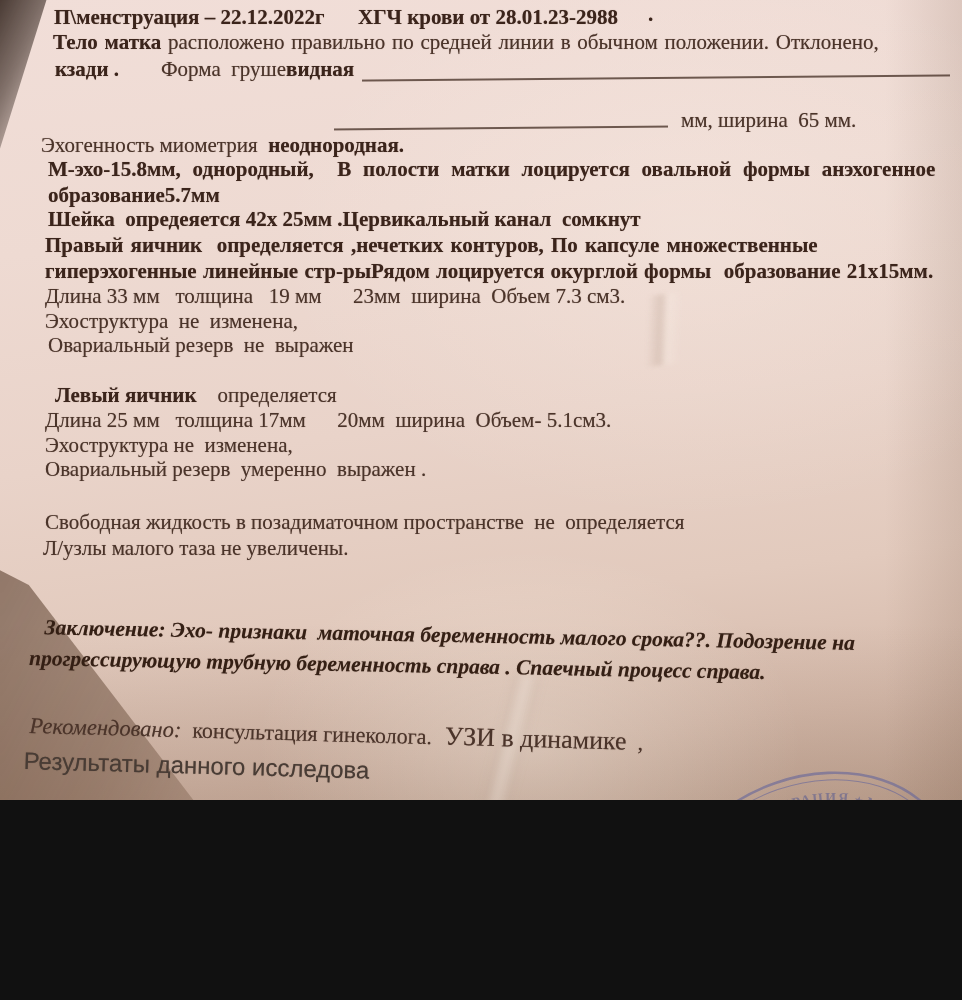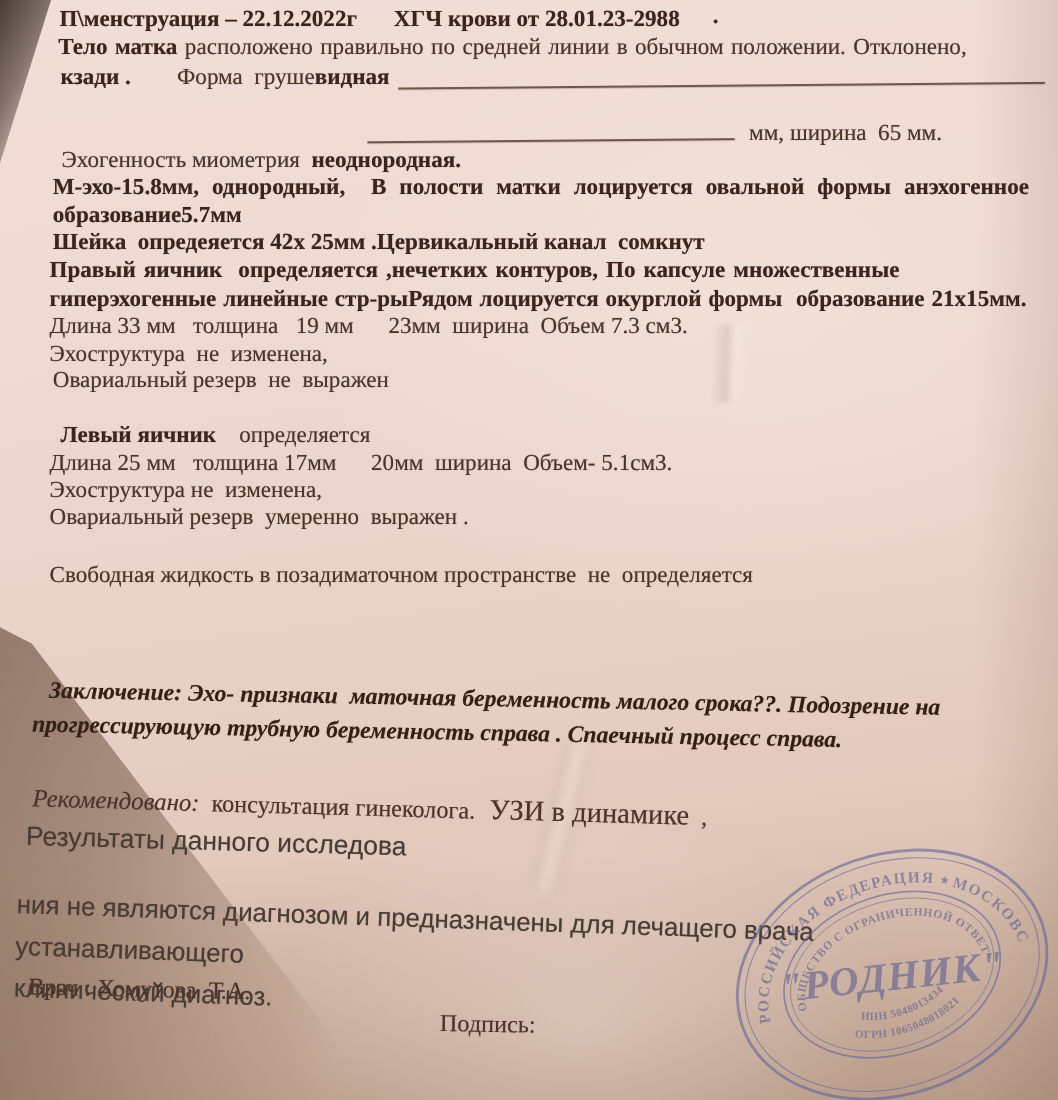--- a/index.html
+++ b/index.html
@@ -1,17 +1,17 @@
 <!DOCTYPE html>
 <html><head>
 <meta charset="utf-8">
 <style>
   html,body{margin:0;padding:0;background:#111;}
   .photo{
-    position:relative;width:962px;height:1000px;overflow:hidden;
+    position:relative;width:962px;height:800px;overflow:hidden;
     font-family:"Liberation Serif",serif;
     background:
       radial-gradient(ellipse 600px 400px at 72% 30%, rgba(255,246,240,0.25), rgba(255,246,240,0) 70%),
       radial-gradient(ellipse 420px 300px at 55% 93%, rgba(255,248,238,0.30), rgba(255,248,238,0) 65%),
       linear-gradient(to bottom, rgba(0,0,0,0) 78%, rgba(104,74,54,0.18) 100%),
       linear-gradient(to right, rgba(0,0,0,0) 92%, rgba(110,80,60,0.15) 100%),
       linear-gradient(173deg, #f1ded8 0%, #eedad2 28%, #e9d3c9 52%, #e2cabd 72%, #d5baab 88%, #c7ab9a 100%);
   }
   .shade{position:absolute;pointer-events:none;}
   .shade-topleft{
@@ -74,38 +74,39 @@
 
   <div class="line" style="left:53px;top:30px;word-spacing:1.5px;"><span class="b">Тело матка</span><span> расположено правильно по средней линии в обычном положении. Отклонено,</span></div>
 
   <div class="line" style="left:55px;top:57px;"><span class="b">кзади .</span><span style="padding-left:42px;">Форма  груше</span><span class="b">видная</span></div>
   <div class="blank" style="left:362px;top:77px;width:588px;transform:rotate(-0.5deg);"></div>
 
 
   <div class="blank" style="left:334px;top:127px;width:334px;transform:rotate(-0.5deg);"></div>
   <div class="line" style="left:681px;top:108px;">мм, ширина  65 мм.</div>
 
-  <div class="line" style="left:56px;top:133px;"><span>Эхогенность миометрия  </span><span class="b">неоднородная.</span></div>
+  <div class="line" style="left:41px;top:133px;"><span>Эхогенность миометрия  </span><span class="b">неоднородная.</span></div>
 
   <div class="line b" style="left:48px;top:157px;word-spacing:6.5px;">М-эхо-15.8мм, однородный,  В полости матки лоцируется овальной формы анэхогенное</div>
   <div class="line b" style="left:48px;top:183px;">образование5.7мм</div>
   <div class="line b" style="left:48px;top:207px;">Шейка  опредеяется 42х 25мм .Цервикальный канал  сомкнут</div>
 
   <div class="line b" style="left:45px;top:233px;word-spacing:2px;">Правый яичник  определяется ,нечетких контуров, По капсуле множественные</div>
   <div class="line b" style="left:45px;top:259px;word-spacing:1px;">гиперэхогенные линейные стр-рыРядом лоцируется окурглой формы  образование 21х15мм.</div>
   <div class="line" style="left:45px;top:284px;">Длина 33 мм   толщина   19 мм      23мм  ширина  Объем 7.3 см3.</div>
   <div class="line" style="left:45px;top:309px;">Эхоструктура  не  изменена,</div>
   <div class="line" style="left:48px;top:333px;">Овариальный резерв  не  выражен</div>
 
   <div class="line" style="left:55px;top:383px;"><span class="b">Левый яичник</span><span>    определяется</span></div>
   <div class="line" style="left:45px;top:408px;">Длина 25 мм   толщина 17мм      20мм  ширина  Объем- 5.1см3.</div>
   <div class="line" style="left:45px;top:433px;">Эхоструктура не  изменена,</div>
   <div class="line" style="left:45px;top:510px;">Свободная жидкость в позадиматочном пространстве  не  определяется</div>
 
   <div class="line" style="left:45px;top:457px;">Овариальный резерв  умеренно  выражен .</div>
+  <div class="line" style="left:43px;top:536px;">Л/узлы малого таза не увеличены.</div>
 
   <div class="line bi" style="left:30px;top:612px;width:905px;transform:rotate(1.1deg);transform-origin:left top;font-size:21.5px;line-height:31px;white-space:pre-wrap;"><span style="padding-left:15px;">Заключение: Эхо- признаки  маточная беременность малого срока??. Подозрение на</span><br><span>прогрессирующую трубную беременность справа . Спаечный процесс справа.</span></div>
 
   <div class="line" style="left:30px;top:710px;transform:rotate(1.6deg);transform-origin:left top;"><span class="it" style="font-size:22.5px;">Рекомендовано:</span><span style="font-size:22px;">  консультация гинеколога.</span><span style="font-size:26px;">  УЗИ в динамике</span><span style="font-size:22px;">  ,</span></div>
   <div class="line sans" style="left:24px;top:747px;font-size:24px;transform:rotate(1.6deg);transform-origin:left top;">Результаты данного исследова</div>
 
   <div class="line sans" style="left:16px;top:803px;font-size:23.5px;line-height:38px;transform:rotate(2deg);transform-origin:left top;white-space:pre-wrap;width:930px;"><span>ния не являются диагнозом и предназначены для лечащего врача устанавливающего</span><br><span>клинический диагноз.</span></div>
 
   <div class="line" style="left:26px;top:884px;font-size:22px;transform:rotate(1.2deg);transform-origin:left top;">Врач : Хомутова  Т.А.</div>
   <div class="line" style="left:400px;top:918px;font-size:22px;transform:rotate(1deg);">Подпись:</div>

